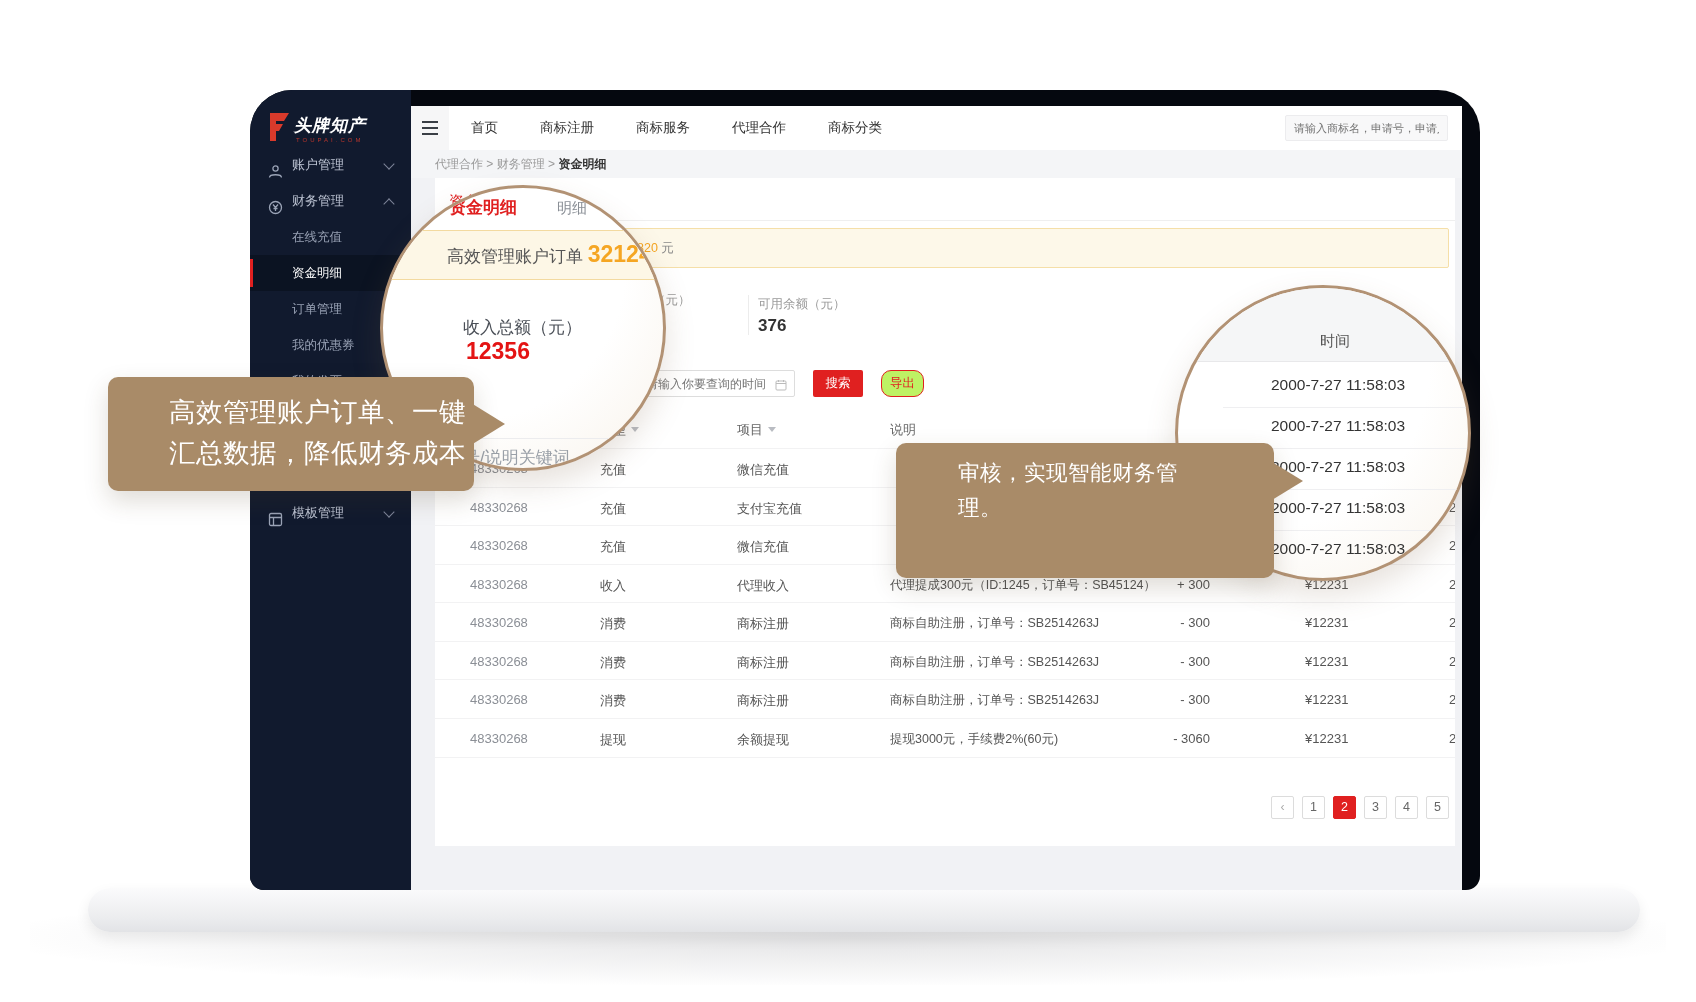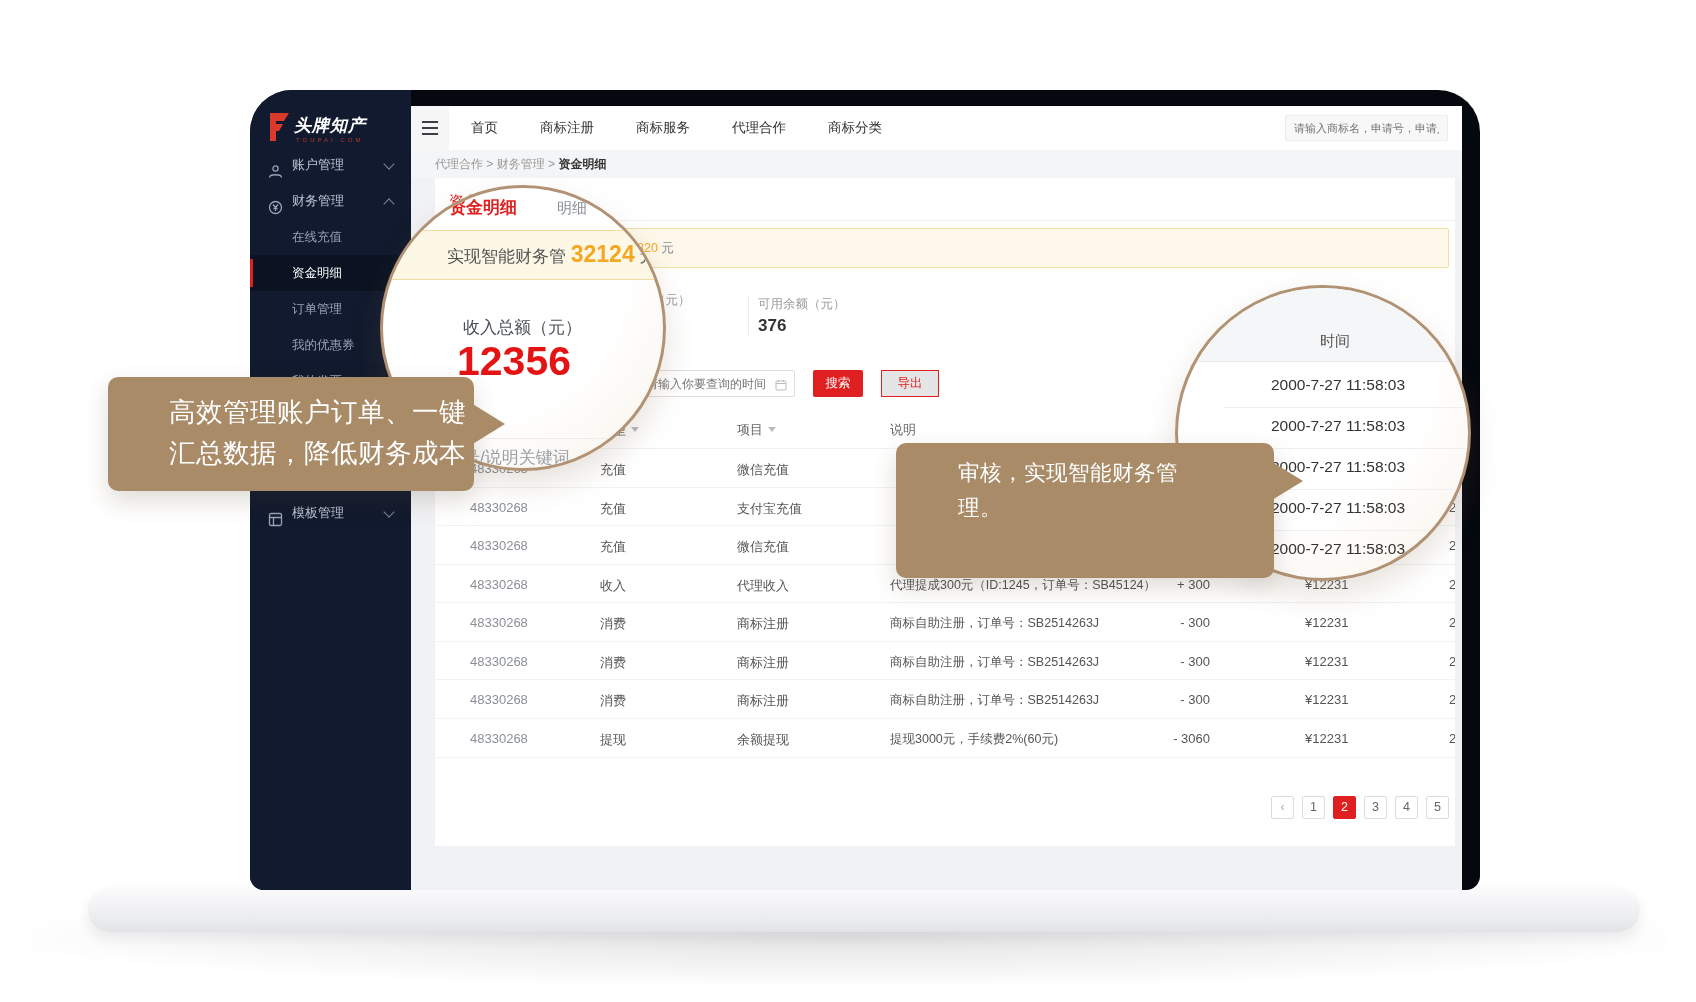--- a/index.html
+++ b/index.html
@@ -54,22 +54,22 @@
   .banner .in{margin-left:195px;}
   .banner .orange{color:#f5a623;}
   .stat-label{font-size:12.5px;color:#999;}
   .stat-value{font-size:17px;font-weight:bold;color:#333;}
   .vdiv{position:absolute;width:1px;background:#ececec;}
   .date-input{position:absolute;left:200px;top:192px;width:160px;height:27px;border:1px solid #ddd;border-radius:2px;
     box-sizing:border-box;font-size:12px;color:#bbb;padding:0 26px 0 10px;background:#fff;outline:none;}
   .cal-icon{position:absolute;left:340px;top:199px;}
   .btn-search{position:absolute;left:378px;top:192px;width:50px;height:27px;background:#e02020;color:#fff;
     font-size:12.5px;border:none;border-radius:2px;cursor:pointer;}
-  .btn-export{position:absolute;left:446px;top:192px;width:58px;height:27px;background:#e5e5e5;color:#e02020;
-    font-size:12.5px;border:1px solid #e02020;border-radius:0;box-sizing:border-box;cursor:pointer;}
+  .btn-export{position:absolute;left:446px;top:192px;width:43px;height:27px;background:#bef264;color:#e02020;
+    font-size:12.5px;border:1px solid #e02020;border-radius:10px;box-sizing:border-box;cursor:pointer;}
 
   .thead{position:absolute;left:0;top:232px;width:1020px;height:38px;font-size:13px;color:#666;}
   .thead .c{position:absolute;top:11px;}
   .caret{display:inline-block;width:0;height:0;border-left:4px solid transparent;border-right:4px solid transparent;
     border-top:5px solid #b9bcc2;margin-left:5px;vertical-align:2px;}
   .trow{position:absolute;left:0;width:1020px;height:38.5px;font-size:13px;color:#555;border-top:1px solid #f2f2f3;}
   .trow .c{position:absolute;top:12px;white-space:nowrap;}
   .c-order{left:35px;color:#8b8f96;}
   .c-type{left:165px;}
   .c-proj{left:302px;}
@@ -326,27 +326,27 @@
         </div>
       </div>
     </div>
   </div>
 
   <div class="lens lens-left">
     <div class="lz" style="left:66px;top:8px;font-size:17px;font-weight:bold;color:#e02020;">资金明细</div>
     <div class="lz" style="left:174px;top:11px;font-size:15px;color:#8a8f96;">明细</div>
     <div class="lbanner">
       <span class="in">
-        <span>实现智能财务管</span>
+        <span>高效管理账户订单</span>
         <span class="big">32124</span>
         <span>元</span>
       </span>
     </div>
     <div class="lz" style="left:80px;top:128px;font-size:17px;color:#4a4f57;">收入总额（元）</div>
-    <div class="lz" style="left:74px;top:150px;font-size:41px;font-weight:bold;color:#e41414;">12356</div>
+    <div class="lz" style="left:83px;top:150px;font-size:23px;font-weight:bold;color:#e41414;">12356</div>
     <div class="lz" style="left:16px;top:250px;width:250px;height:1px;background:#ececee;"></div>
     <div class="lz" style="left:46px;top:258px;font-size:17px;color:#9aa0a8;">订单号/说明关键词</div>
   </div>
 
   <div class="lens lens-right">
     <div class="ltimes-head">
       <span>时间</span>
     </div>
     <div class="ltime" style="top:88px;">2000-7-27  11:58:03</div>
     <div class="lsep" style="top:119px;"></div>

